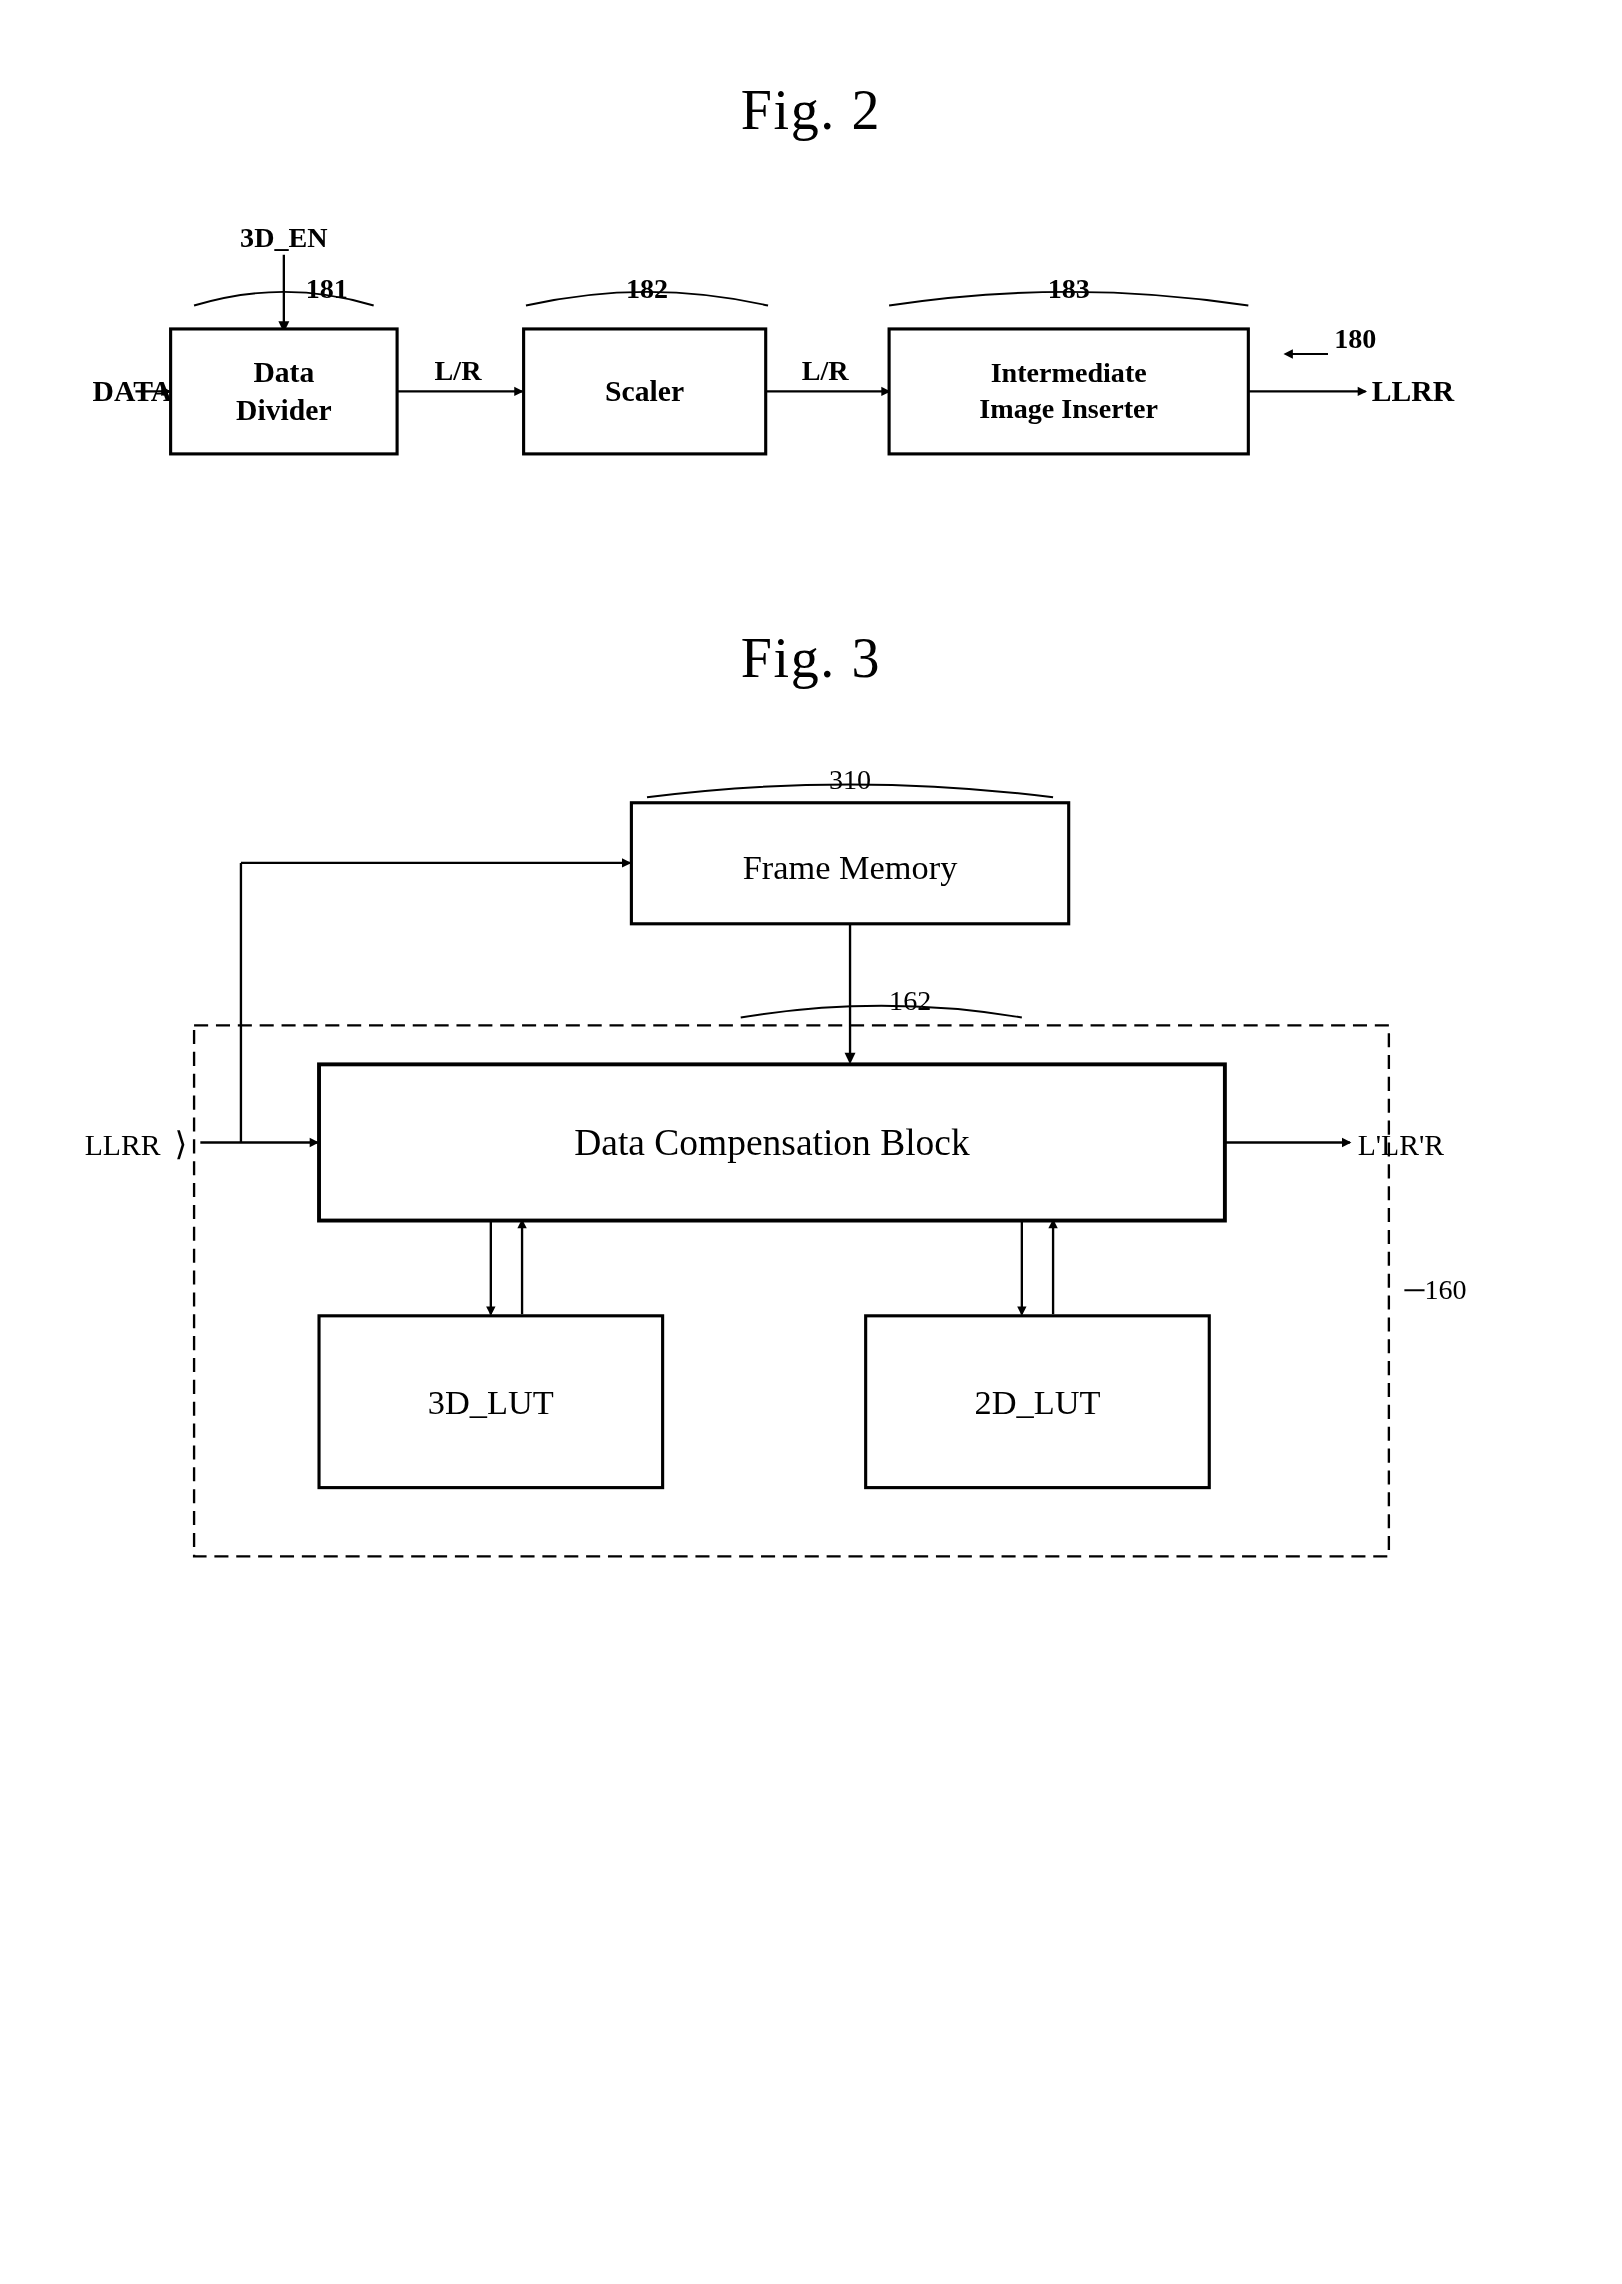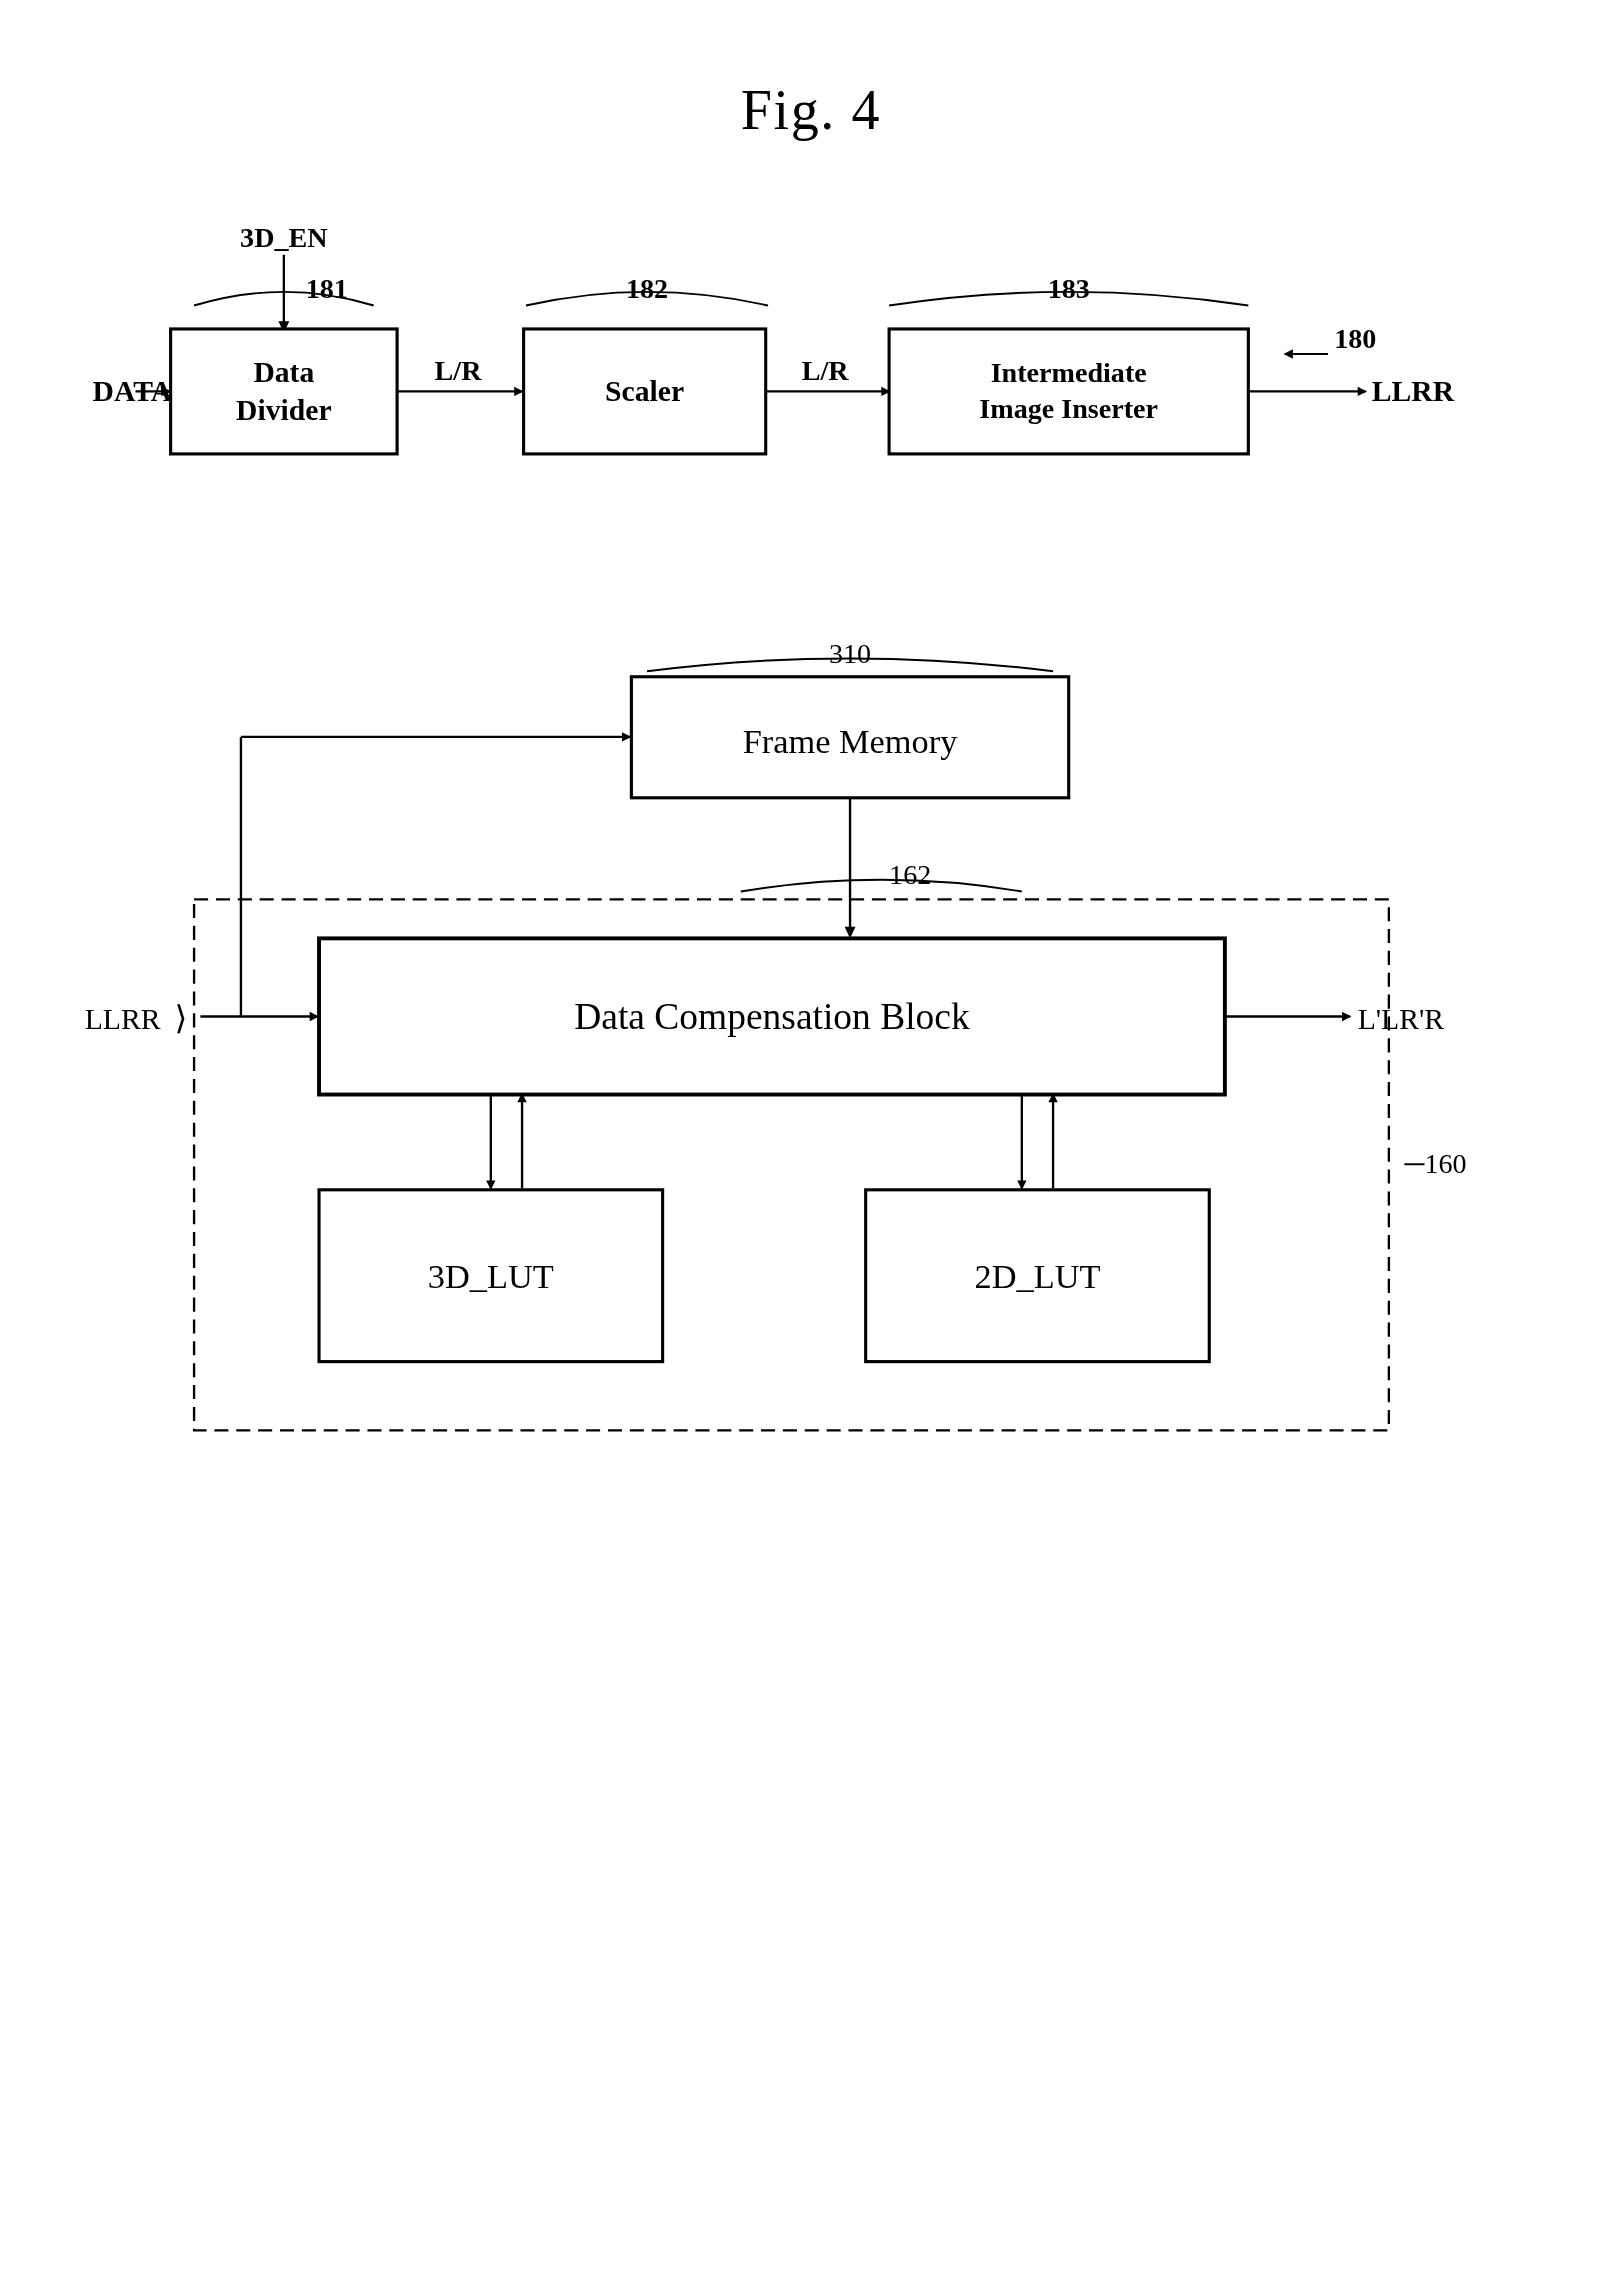--- a/index.html
+++ b/index.html
@@ -55,21 +55,21 @@
     
     svg text {
       font-family: 'Times New Roman', Times, serif;
     }
   </style>
 </head>
 <body>
 
 <div class="page">
 
-  <div class="fig2-title">Fig. 4</div>
+  <div class="fig2-title">Fig. 2</div>
 
   <div class="fig2-container">
     <svg width="100%" height="328" viewBox="0 0 1900 420" xmlns="http://www.w3.org/2000/svg">
 
       <text x="275" y="55" font-size="36" text-anchor="middle">3D_EN</text>
 
       <line x1="275" y1="65" x2="275" y2="158" stroke="black" stroke-width="3"></line>
       <polygon points="275,165 268,150 282,150" fill="black"></polygon>
 
       <text x="330" y="120" font-size="36" text-anchor="middle">181</text>
@@ -112,20 +112,21 @@
       <text x="1280" y="228" font-size="36" text-anchor="middle">Intermediate</text>
       <text x="1280" y="274" font-size="36" text-anchor="middle">Image Inserter</text>
 
       <line x1="1510" y1="240" x2="1660" y2="240" stroke="black" stroke-width="3"></line>
       <polygon points="1662,240 1650,234 1650,246" fill="black"></polygon>
       <text x="1668" y="252" font-size="38" text-anchor="start">LLRR</text>
 
     </svg>
   </div>
 
+  <div class="fig3-title">Fig. 3</div>
 
   <div class="fig3-container">
     <svg width="100%" height="859" viewBox="0 0 1900 1100" xmlns="http://www.w3.org/2000/svg">
 
       <text x="1000" y="48" font-size="36" text-anchor="middle">310</text>
       <path d="M 740,58 Q 1000,25 1260,58" stroke="black" stroke-width="2.5" fill="none"></path>
 
       <rect x="720" y="65" width="560" height="155" fill="white" stroke="black" stroke-width="4"></rect>
       <text x="1000" y="162" font-size="44" text-anchor="middle">Frame Memory</text>
 

